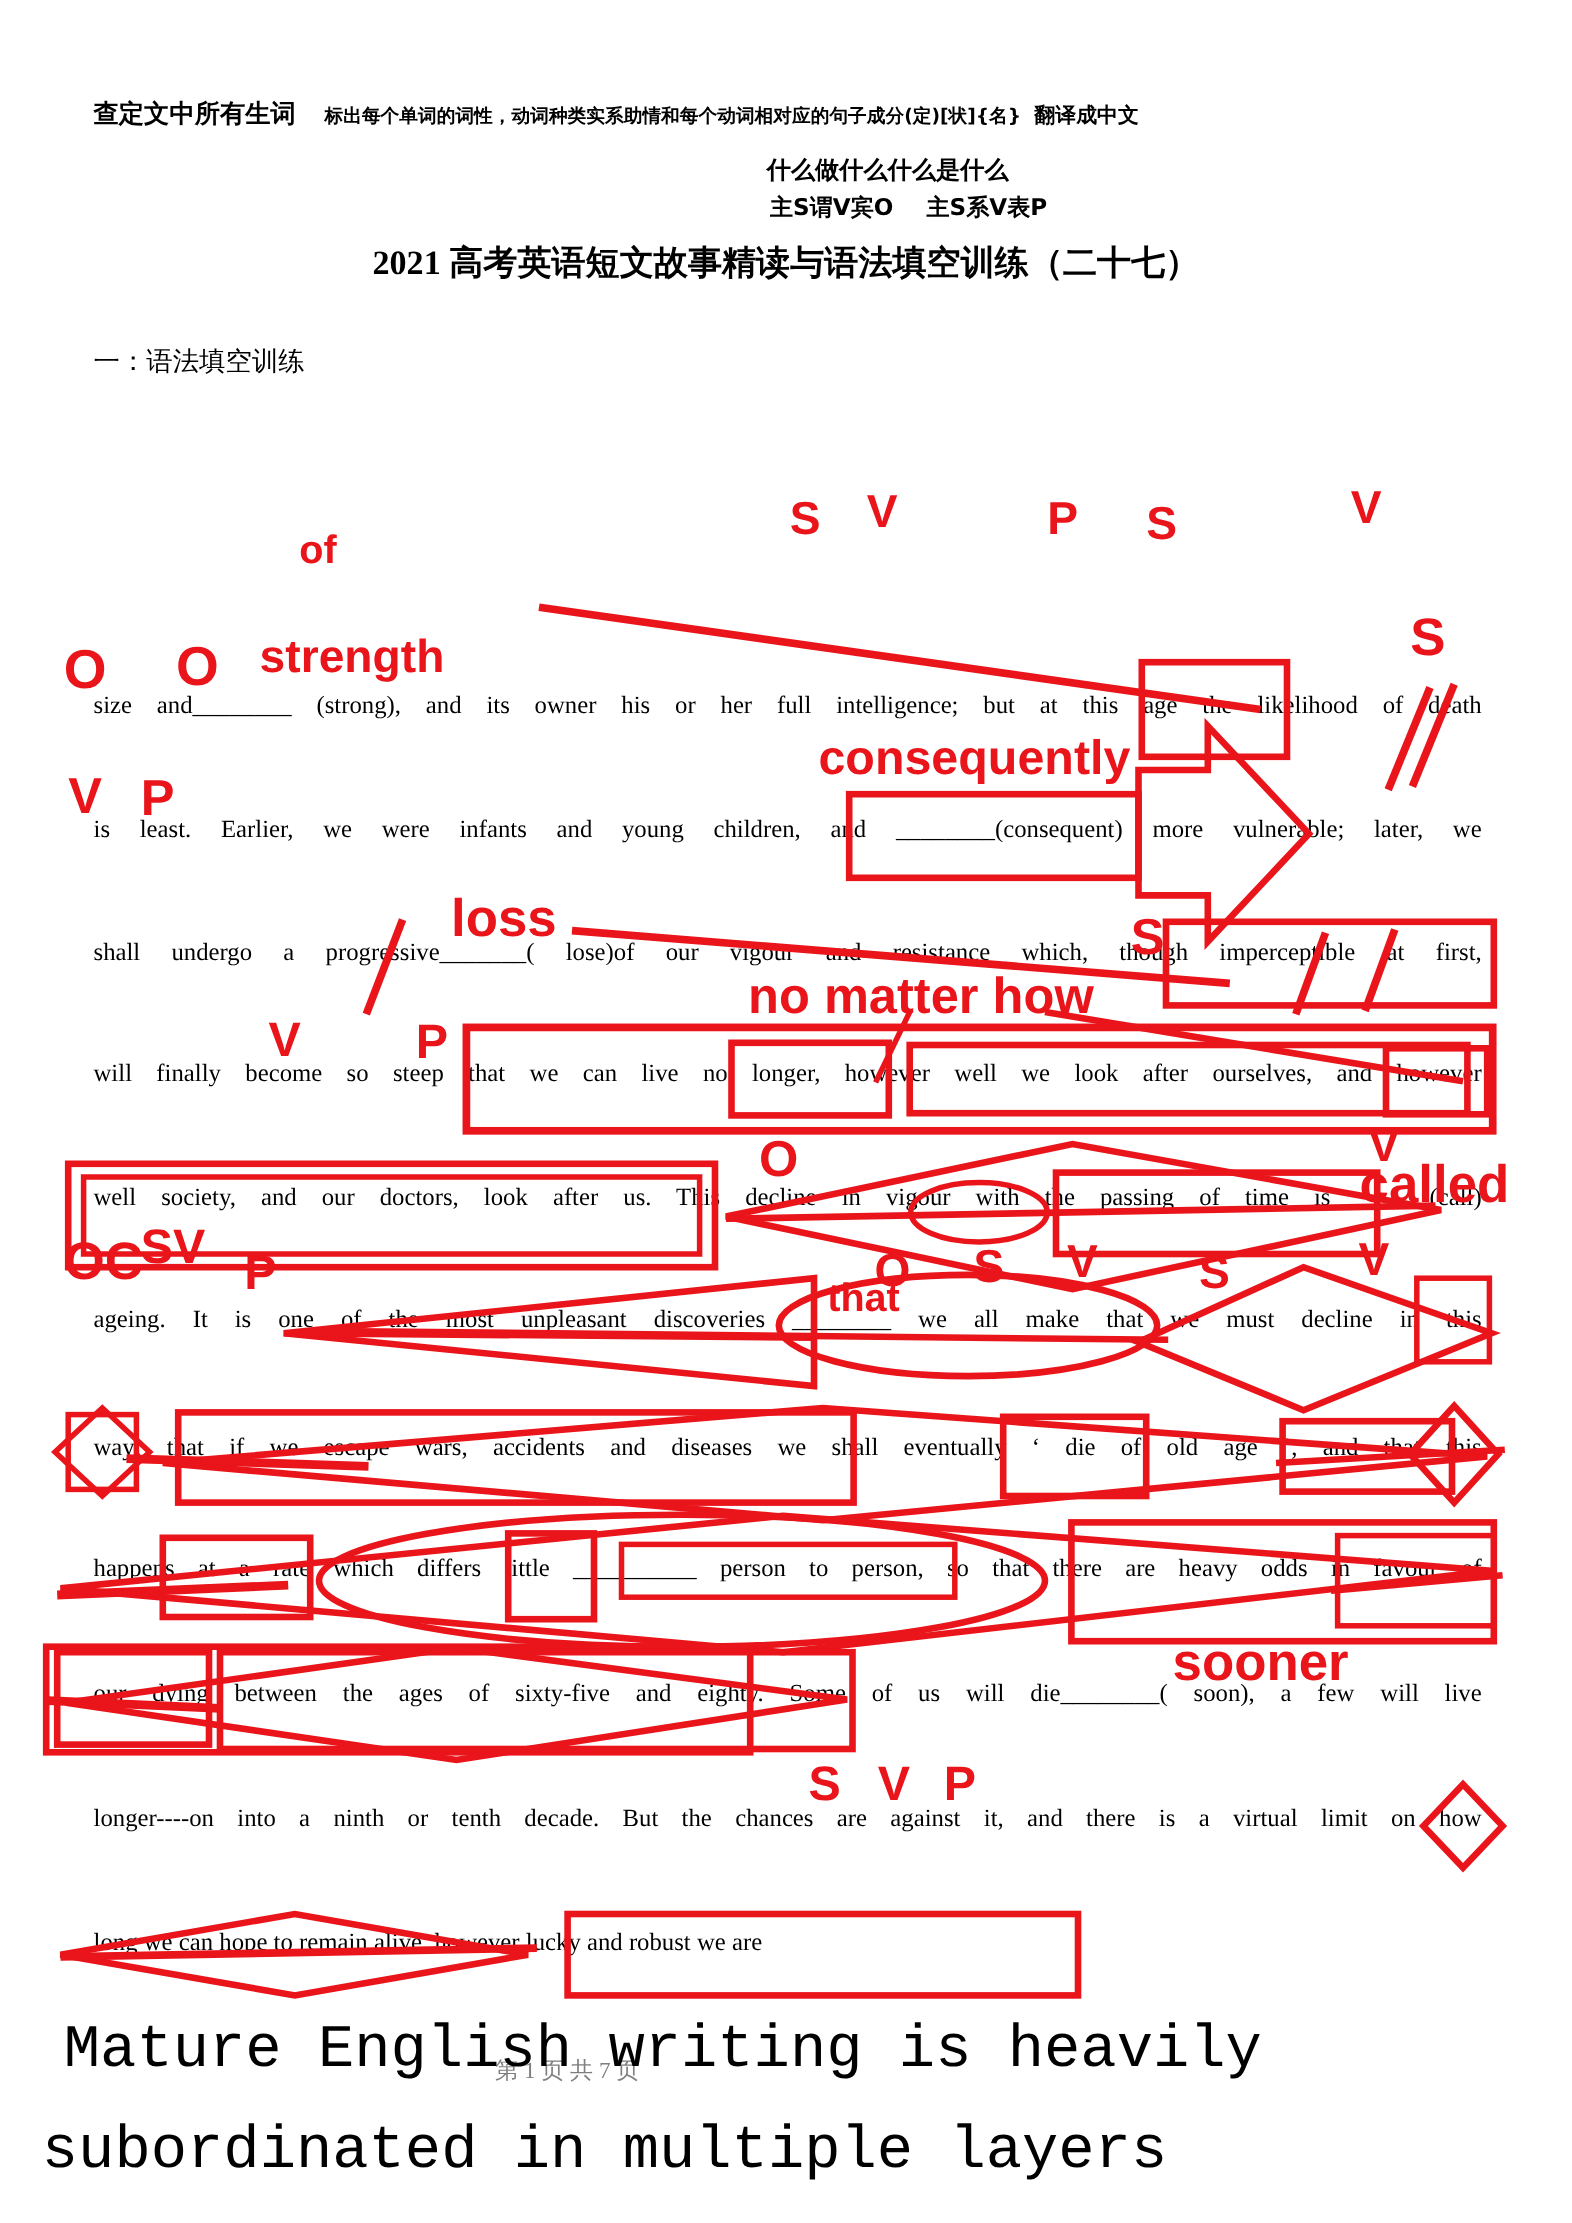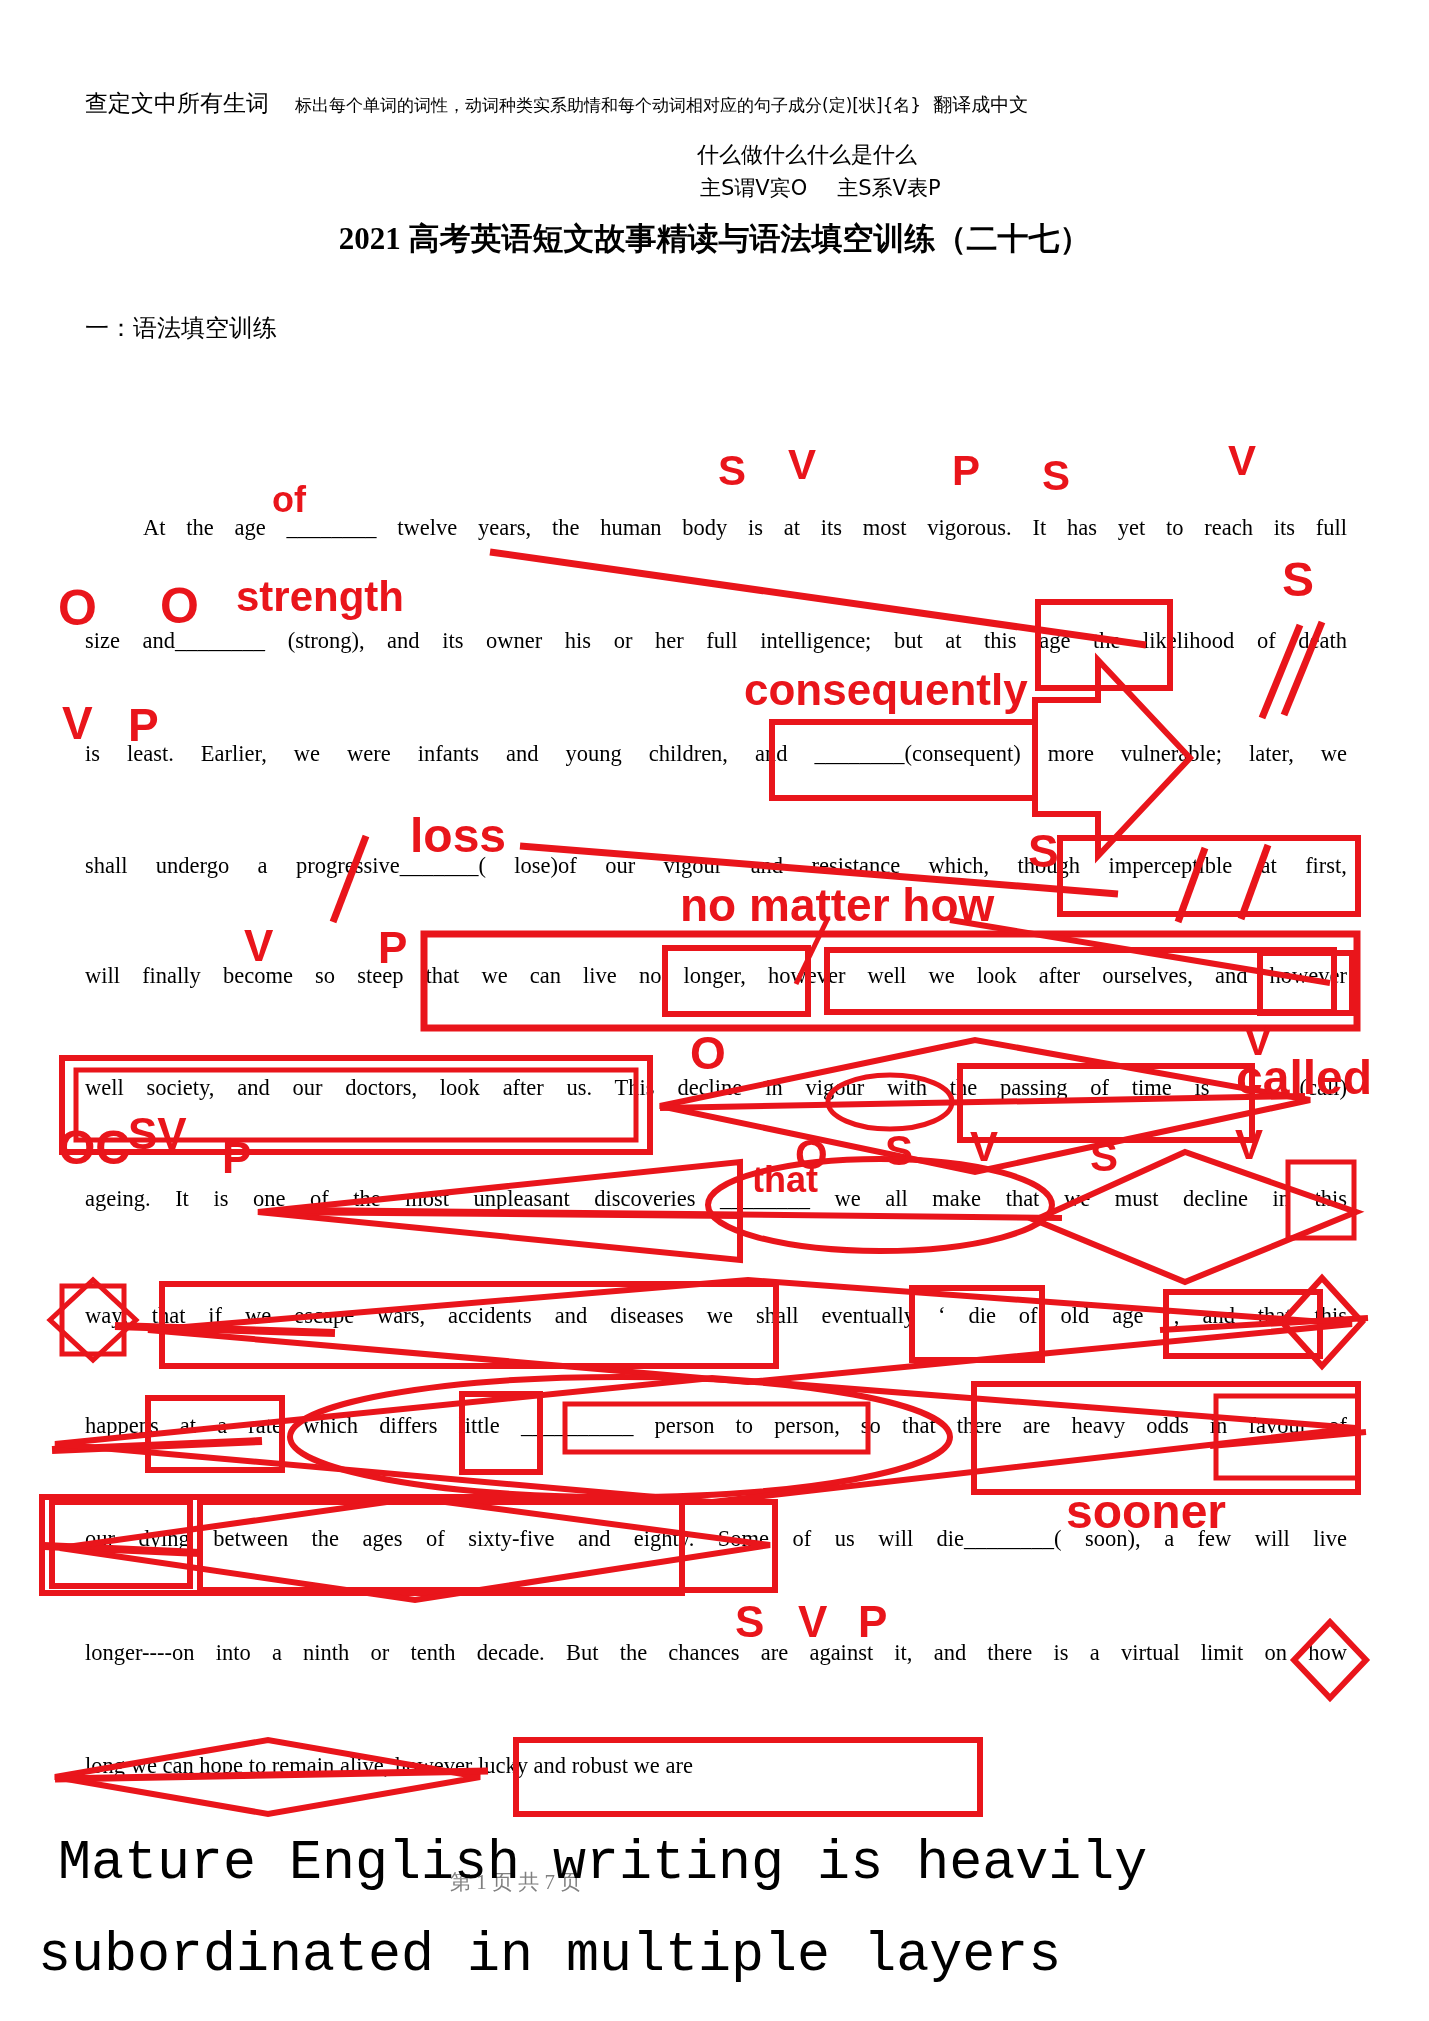--- a/index.html
+++ b/index.html
@@ -1,18 +1,18 @@
 <!DOCTYPE html>
 <html><head>
 <meta charset="utf-8">
 <style>
   html,body{margin:0;padding:0;background:#888;}
   .page{position:relative;width:1429px;height:2021px;background:#ffffff;margin:0 auto;
         font-family:"Liberation Serif",serif;color:#000;overflow:hidden;}
-  .hdr{position:absolute;font-family:"DejaVu Sans",sans-serif;font-weight:normal;white-space:nowrap;}
+  .hdr{position:absolute;font-family:"DejaVu Sans",sans-serif;font-weight:bold;white-space:nowrap;}
   .hdr .h-big{font-size:23px;}
   .hdr .h-small{font-size:17px;margin-left:26px;}
   .hdr .h-mid{font-size:19px;margin-left:12px;}
   .doc-title{position:absolute;top:218px;left:0;width:100%;text-align:center;
              font-weight:bold;font-size:31px;font-family:"Liberation Serif",serif;}
   .section-heading{position:absolute;left:85px;top:312px;font-size:24px;}
   .passage-title{position:absolute;top:405px;left:0;width:100%;text-align:center;font-size:23px;font-weight:bold;}
   .pline{position:absolute;left:85px;width:1262px;font-size:22.5px;line-height:30px;
          text-align:justify;text-align-last:justify;font-family:"Liberation Serif",serif;z-index:10;}
   .pline.first{text-indent:58px;}
@@ -38,21 +38,20 @@
     <span>什么做什么</span><span style="">什么是什么</span>
   </div>
   <div class="hdr" style="left:700px;top:174px;font-size:21px;">
     <span>主S谓V宾O</span><span style="margin-left:30px;">主S系V表P</span>
   </div>
 
   <div class="doc-title">2021 高考英语短文故事精读与语法填空训练（二十七）</div>
   <div class="section-heading">一：语法填空训练</div>
 
 
-  <div class="pline first" style="top:513px;">At the age ________ twelve years, the human body is at its most vigorous. It has yet to reach its full</div>
   <div class="pline" style="top:626px;">size and________ (strong), and its owner his or her full intelligence; but at this age the likelihood of death</div>
   <div class="pline" style="top:739px;">is least. Earlier, we were infants and young children, and ________(consequent) more vulnerable; later, we</div>
   <div class="pline" style="top:851px;">shall undergo a progressive_______( lose)of our vigour and resistance which, though imperceptible at first,</div>
   <div class="pline" style="top:961px;">will finally become so steep that we can live no longer, however well we look after ourselves, and however</div>
   <div class="pline" style="top:1073px;">well society, and our doctors, look after us. This decline in vigour with the passing of time is________(call)</div>
   <div class="pline" style="top:1184px;">ageing. It is one of the most unpleasant discoveries ________ we all make that we must decline in this</div>
   <div class="pline" style="top:1301px;">way; that if we escape wars, accidents and diseases we shall eventually ‘ die of old age ’, and that this</div>
   <div class="pline" style="top:1411px;">happens at a rate which differs little __________ person to person, so that there are heavy odds in favour of</div>
   <div class="pline" style="top:1524px;">our dying between the ages of sixty-five and eighty. Some of us will die________( soon), a few will live</div>
   <div class="pline" style="top:1638px;">longer----on into a ninth or tenth decade. But the chances are against it, and there is a virtual limit on how</div>

